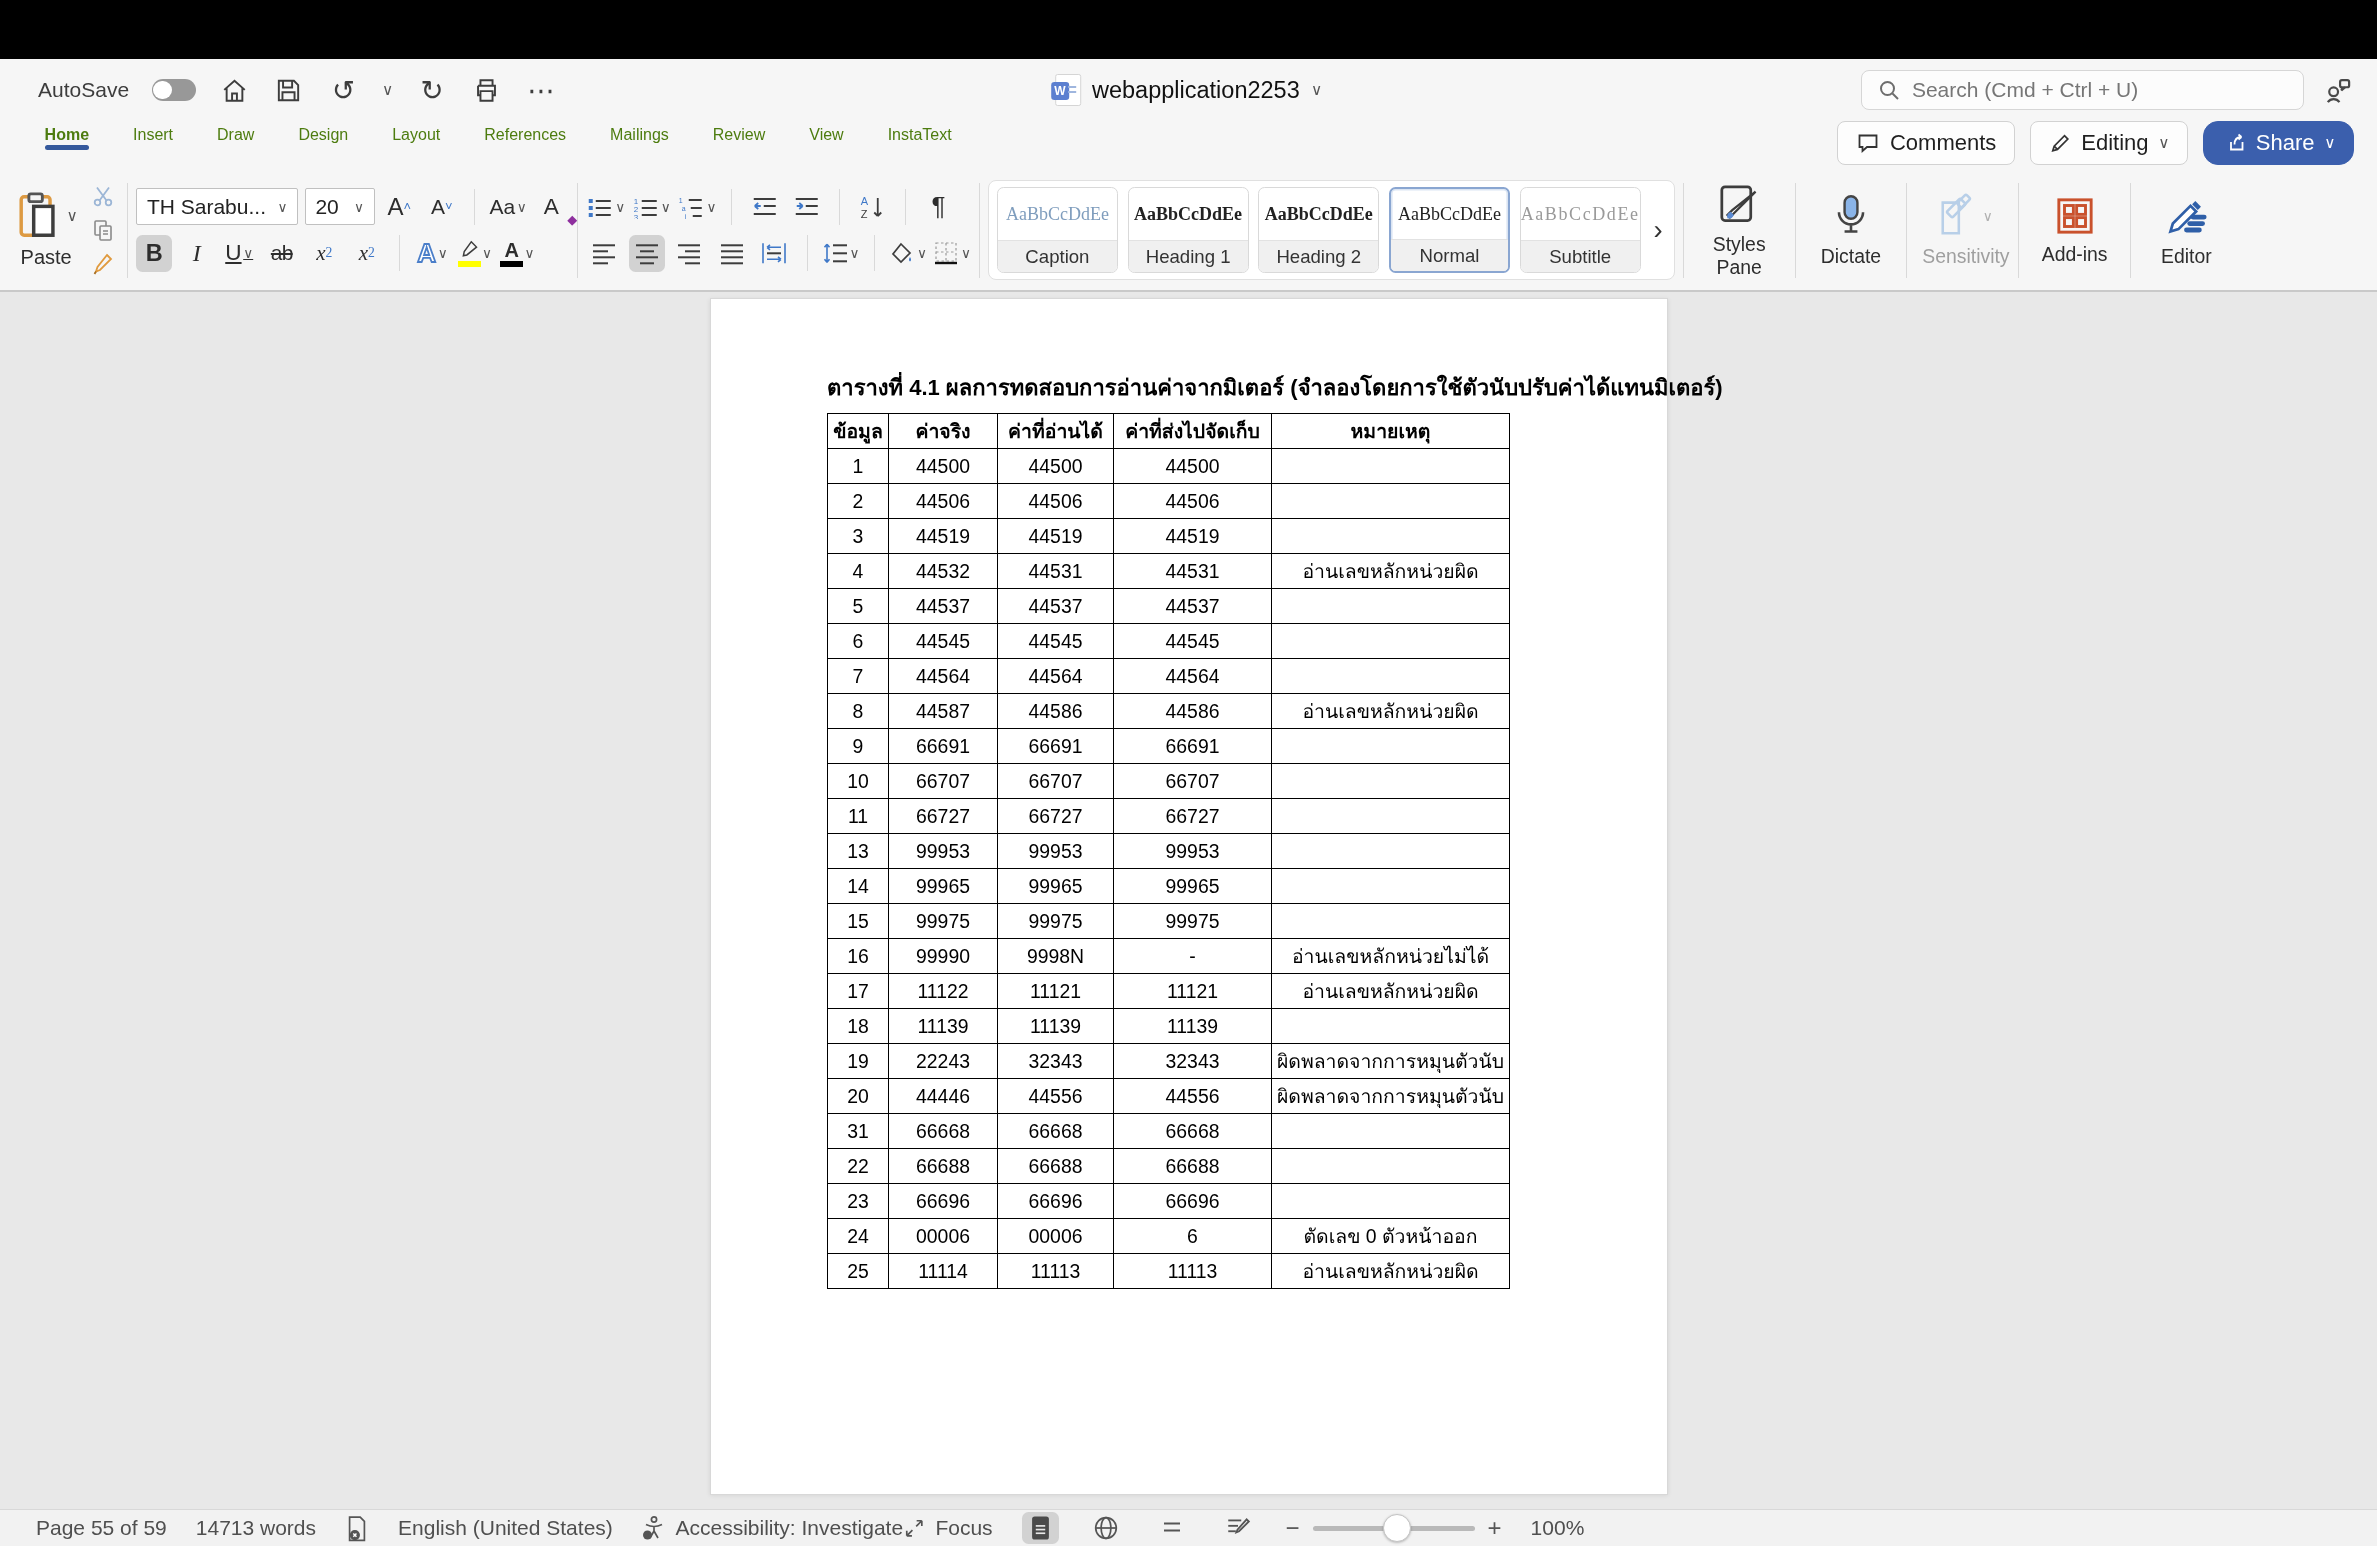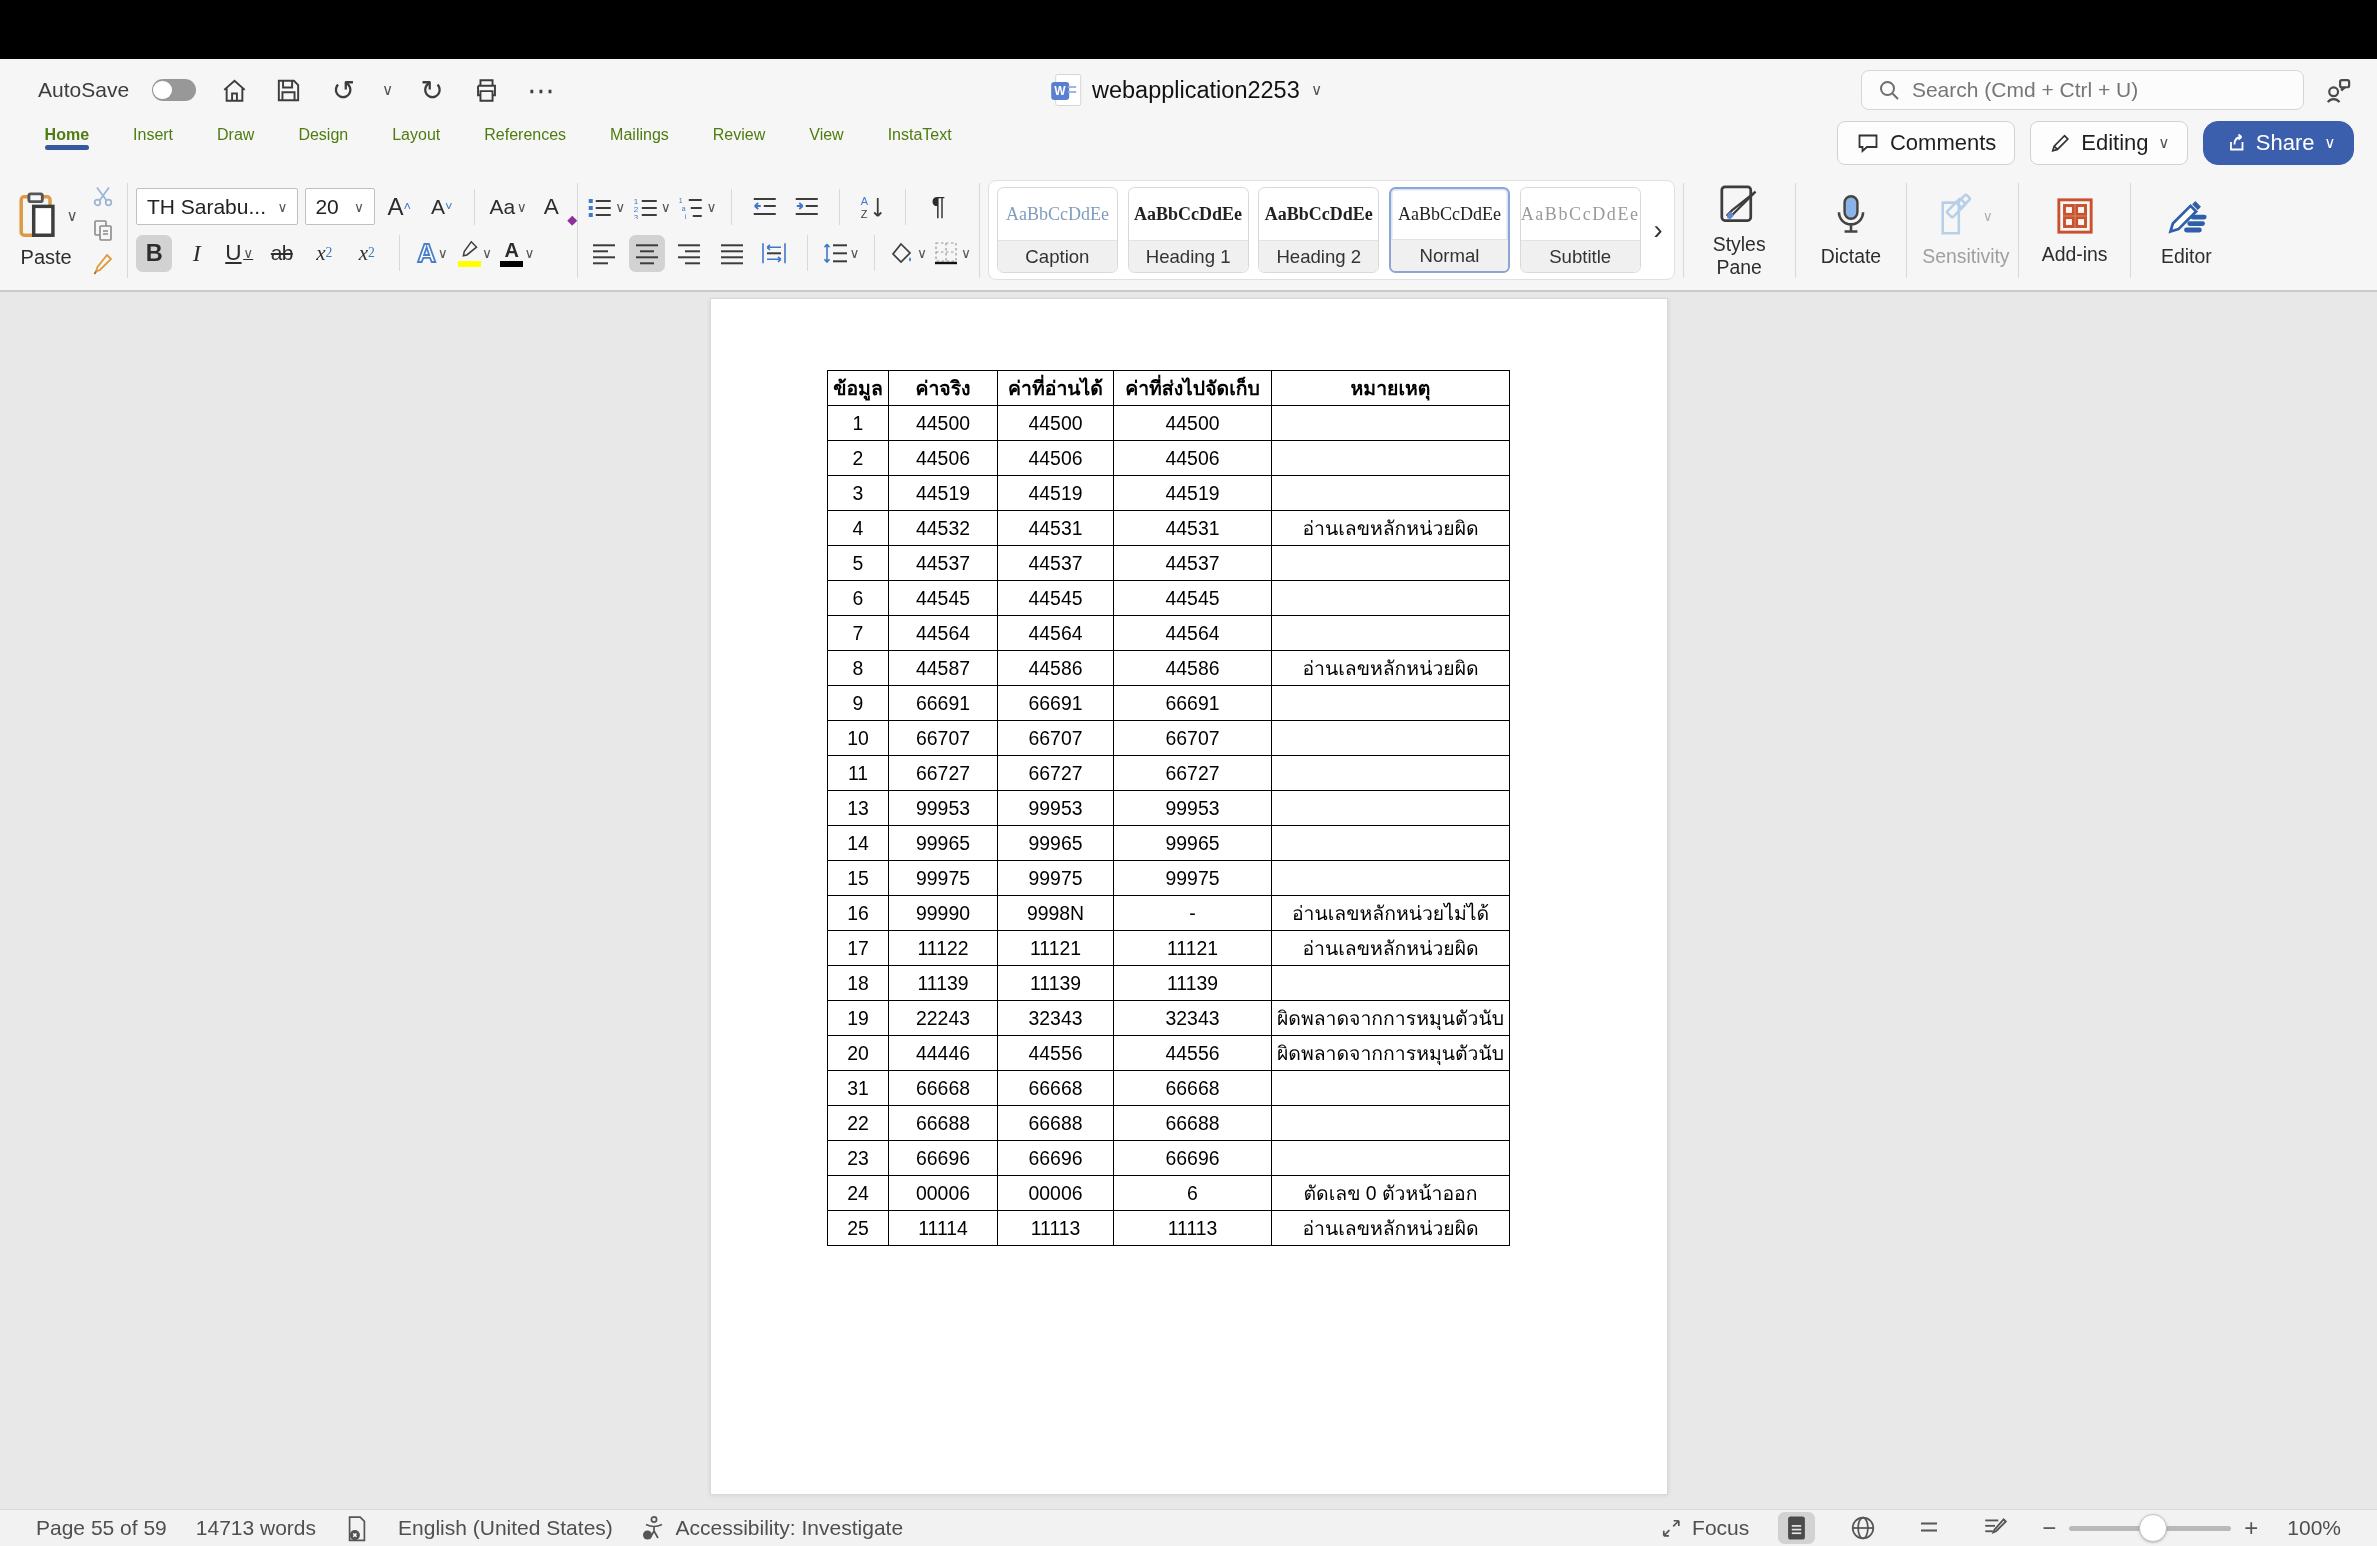--- a/index.html
+++ b/index.html
@@ -100,21 +100,21 @@
     border:0.8px solid #d8d8d8; box-shadow:0 0.8px 4.9px rgba(0,0,0,.09); }
   .doc-content { position:absolute; left:116px; top:71px; width:728px; }
   .table-title { font-size:22px; font-weight:bold; color:#000; margin-bottom:8px; white-space:nowrap; }
   table.meter { border-collapse:collapse; table-layout:fixed; width:682px; }
   table.meter th, table.meter td { border:1.6px solid #000; height:35px; text-align:center; vertical-align:middle;
     font-size:19.4px; color:#000; padding:0 3.2px; overflow:hidden; white-space:nowrap; }
   table.meter th { font-weight:bold; }
 
   
   .statusbar { height:37px; background:#f2f2f2; border-top:0.8px solid #d8d8d8; display:flex; align-items:center;
-    justify-content:space-between; font-size:21px; color:#4f4f4f; padding:0 36px; }
+    font-size:21px; color:#4f4f4f; padding:0 36px; }
   .sb-left, .sb-right { display:flex; align-items:center; gap:29px; }
   .sb-item { display:flex; align-items:center; gap:9.7px; }
   .viewbtn { width:37px; height:32px; border-radius:6.5px; display:flex; align-items:center; justify-content:center; }
   .viewbtn.sel { background:#d2d2d2; }
   .zoomslider { display:flex; align-items:center; gap:13px; }
   .ztrack { width:162px; height:5.7px; border-radius:3.2px; background:#b9b9b9; position:relative; }
   .zknob { position:absolute; left:70px; top:-11.3px; width:28px; height:28px; border-radius:50%; background:#fff;
     border:0.8px solid #c4c4c4; box-shadow:0 0.8px 2.4px rgba(0,0,0,.25); }
   .zsign { font-size:24px; color:#555; }
 </style>
@@ -572,20 +572,21 @@
       </span>
       <span class="tlabel">Editor</span>
     </div>
   </div>
 </div>
 <div class="ribbon-bottom"></div>
 
 <div class="docarea">
   <div class="page">
     <div class="doc-content">
+      <div class="table-title">ตารางที่ 4.1 ผลการทดสอบการอ่านค่าจากมิเตอร์ (จำลองโดยการใช้ตัวนับปรับค่าได้แทนมิเตอร์)</div>
       <table class="meter">
         <colgroup>
             <col style="width:61px">
             <col style="width:109px">
             <col style="width:116px">
             <col style="width:158px">
             <col style="width:238px">
           </colgroup>
         <thead>
             <tr>

